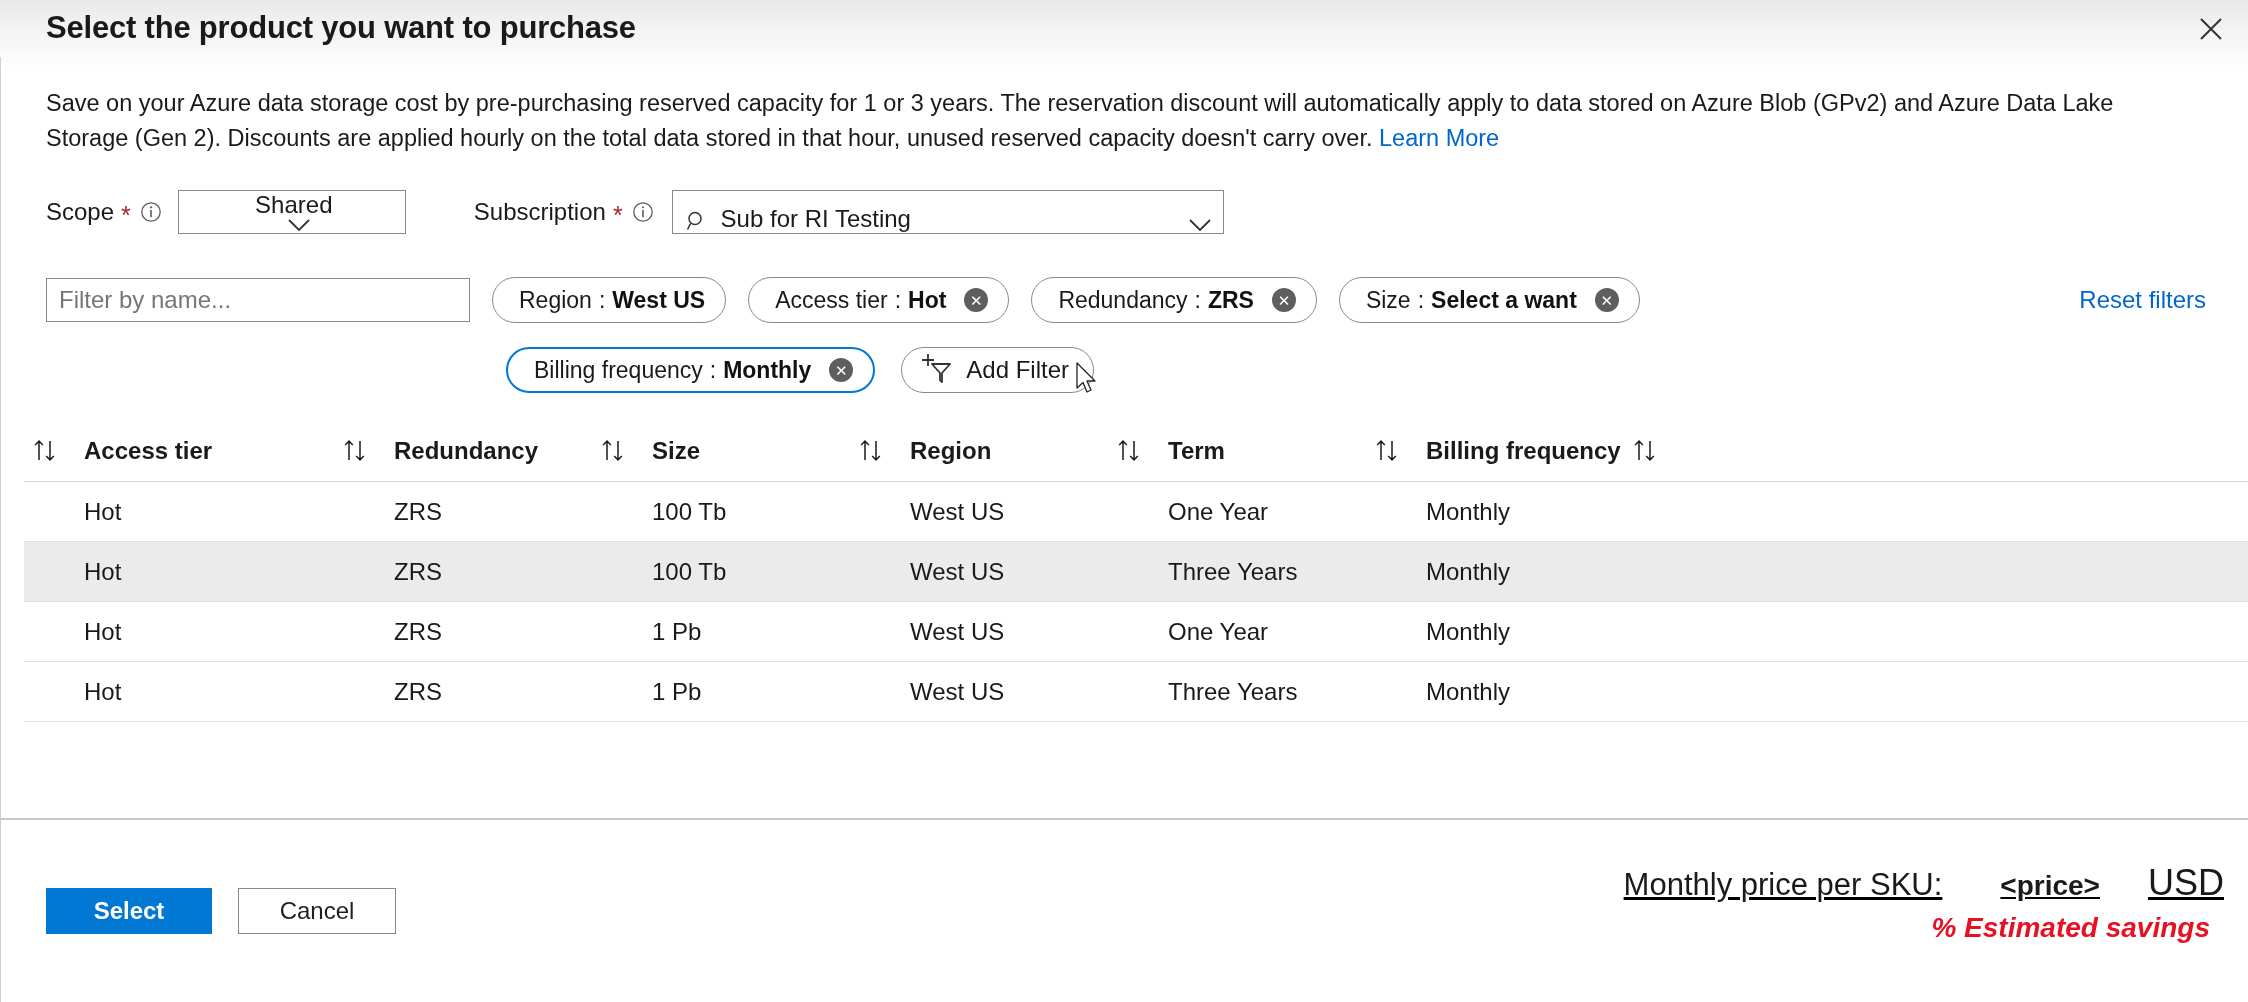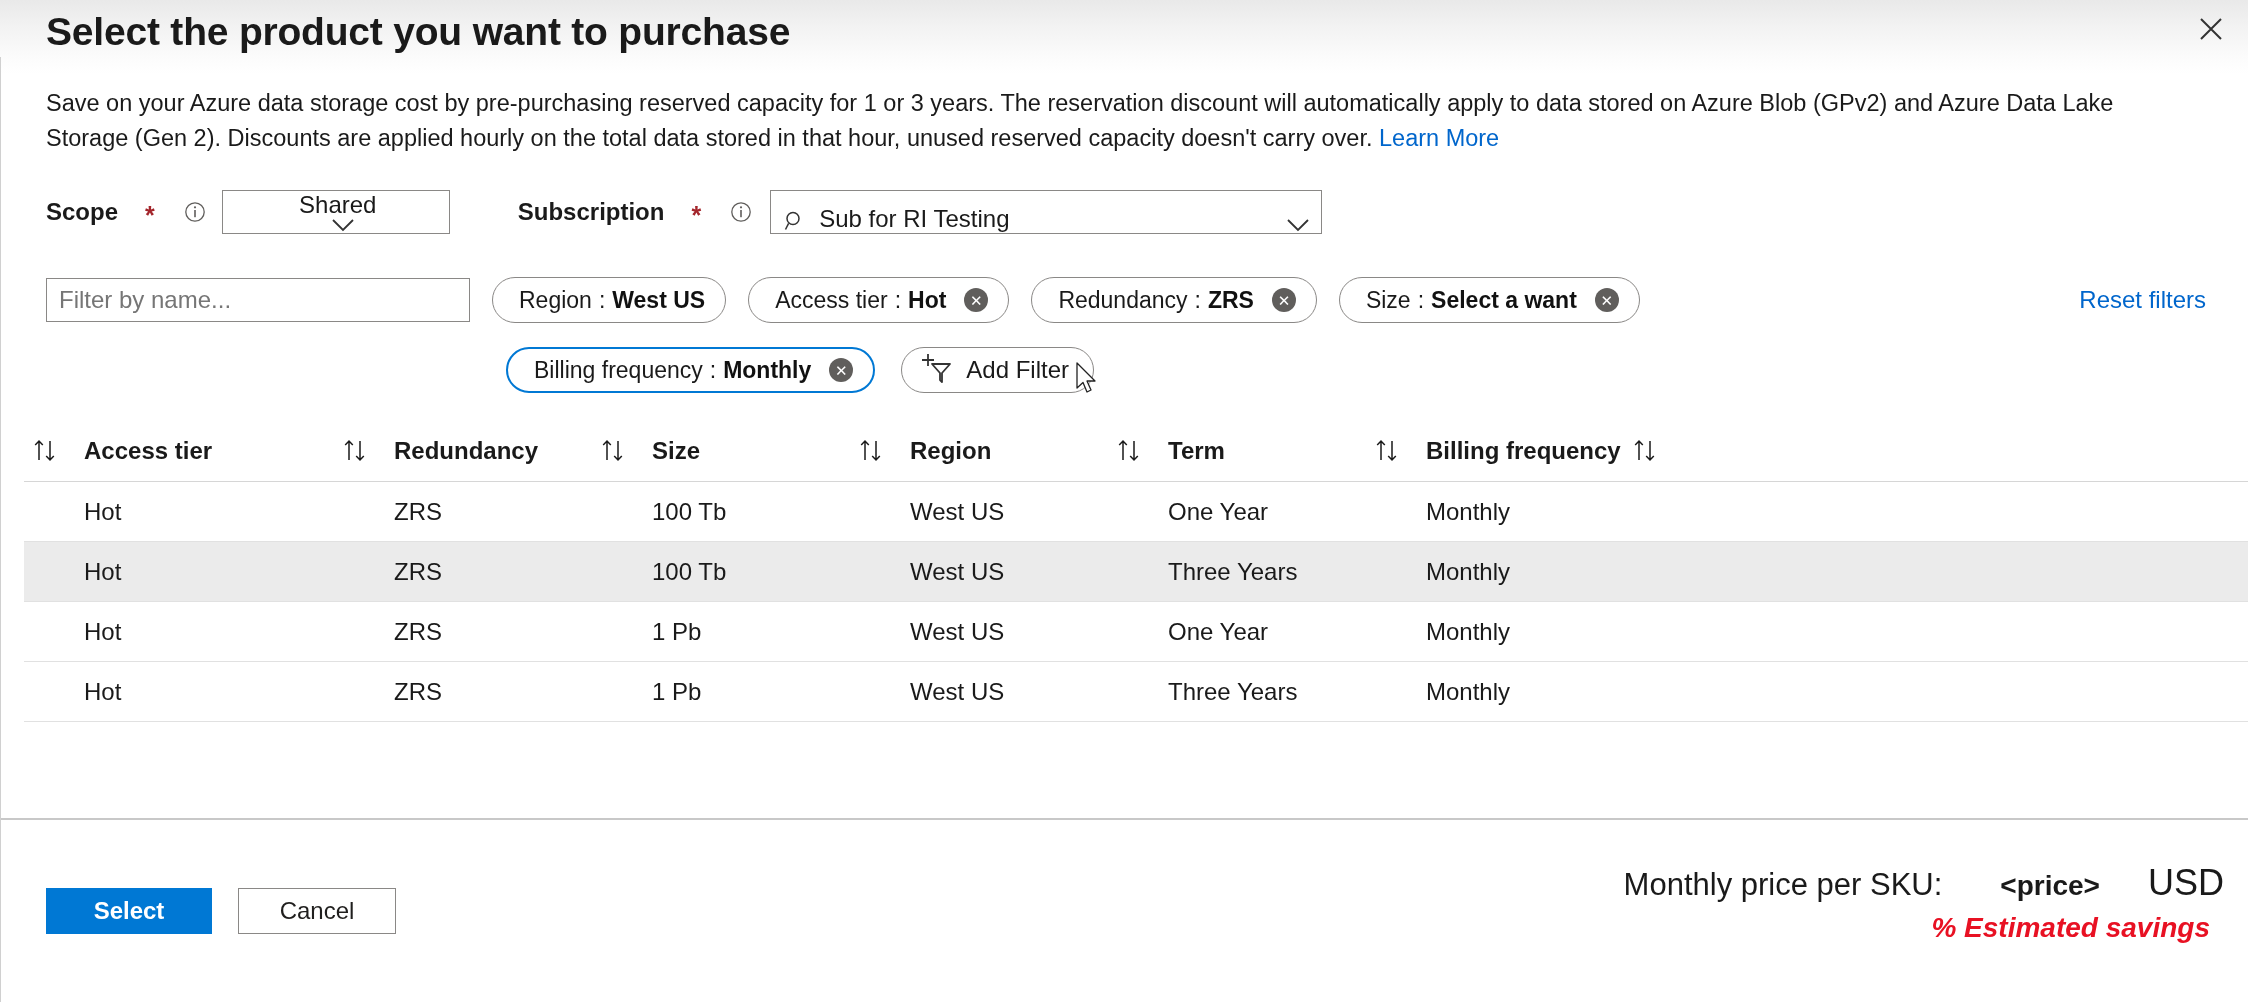--- a/index.html
+++ b/index.html
@@ -20,21 +20,21 @@
   
   #header {
     position: absolute;
     left: 0; top: 0;
     width: 2248px; height: 74px;
     background: linear-gradient(to bottom, #e9e9e9 0%, #f2f2f2 35%, #fbfbfb 75%, #ffffff 100%);
   }
   #title {
     position: absolute;
     left: 46px; top: 10px;
-    font-size: 39px;
+    font-size: 31px;
     font-weight: 700;
     color: #1a1a1a;
     letter-spacing: -0.2px;
     white-space: nowrap;
   }
   #close-btn {
     position: absolute;
     right: 10px; top: 4px;
     width: 54px; height: 50px;
     display: flex; align-items: center; justify-content: center;
@@ -65,26 +65,25 @@
   
   #scope-row {
     position: absolute;
     left: 46px; top: 186px;
     height: 52px;
     display: flex;
     align-items: center;
   }
   .field-label {
     font-size: 24px;
-    font-weight: 700;
+    font-weight: 400;
     color: #1a1a1a;
     white-space: nowrap;
     display: flex;
     align-items: center;
-    gap: 20px;
   }
   .req-star {
     color: #a4262c;
     font-size: 25px;
     margin-left: 7px;
     line-height: 1;
     position: relative;
     top: 3px;
   }
   .info-icon {
@@ -265,20 +264,21 @@
   }
   #price-block {
     position: absolute;
     right: 24px; top: 862px;
     text-align: right;
   }
   #price-line1 {
     display: flex;
     align-items: baseline;
     justify-content: space-between;
+    text-decoration: underline;
   }
   #price-caption { font-size: 31px; color: #1a1a1a; white-space: nowrap; }
   #price-value {
     font-size: 28px; font-weight: 700; color: #1a1a1a;
     margin-left: 58px; white-space: nowrap;
   }
   #price-currency {
     font-size: 36px; color: #1a1a1a;
     margin-left: 48px; white-space: nowrap;
   }

